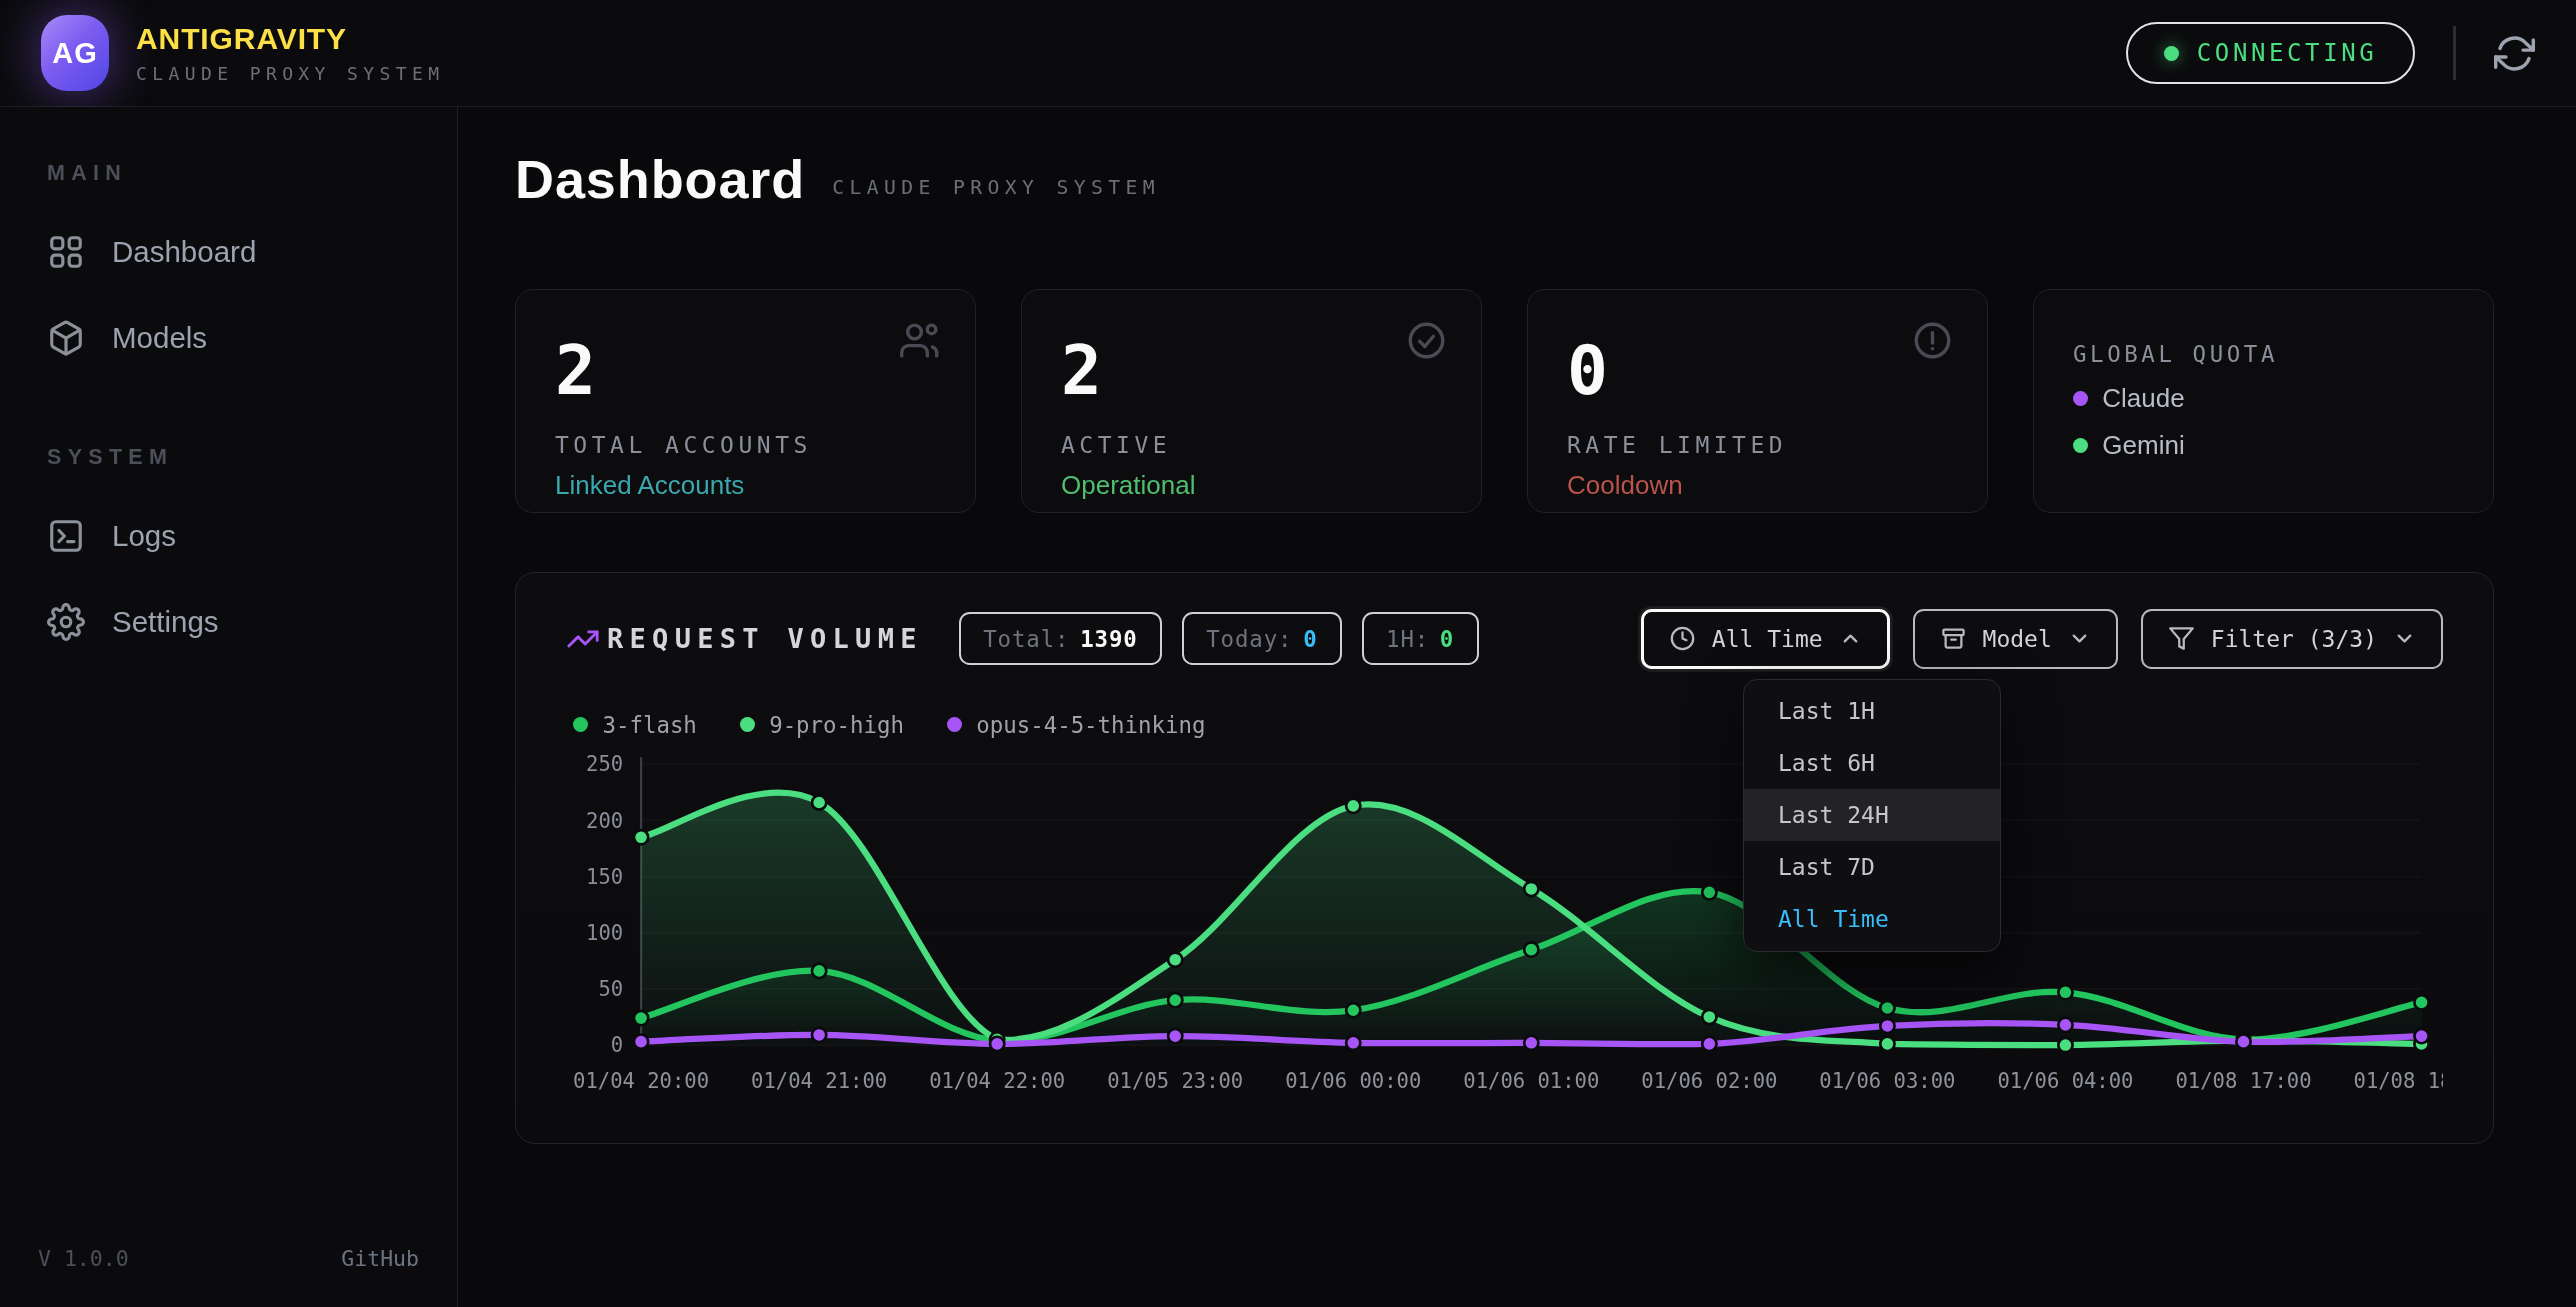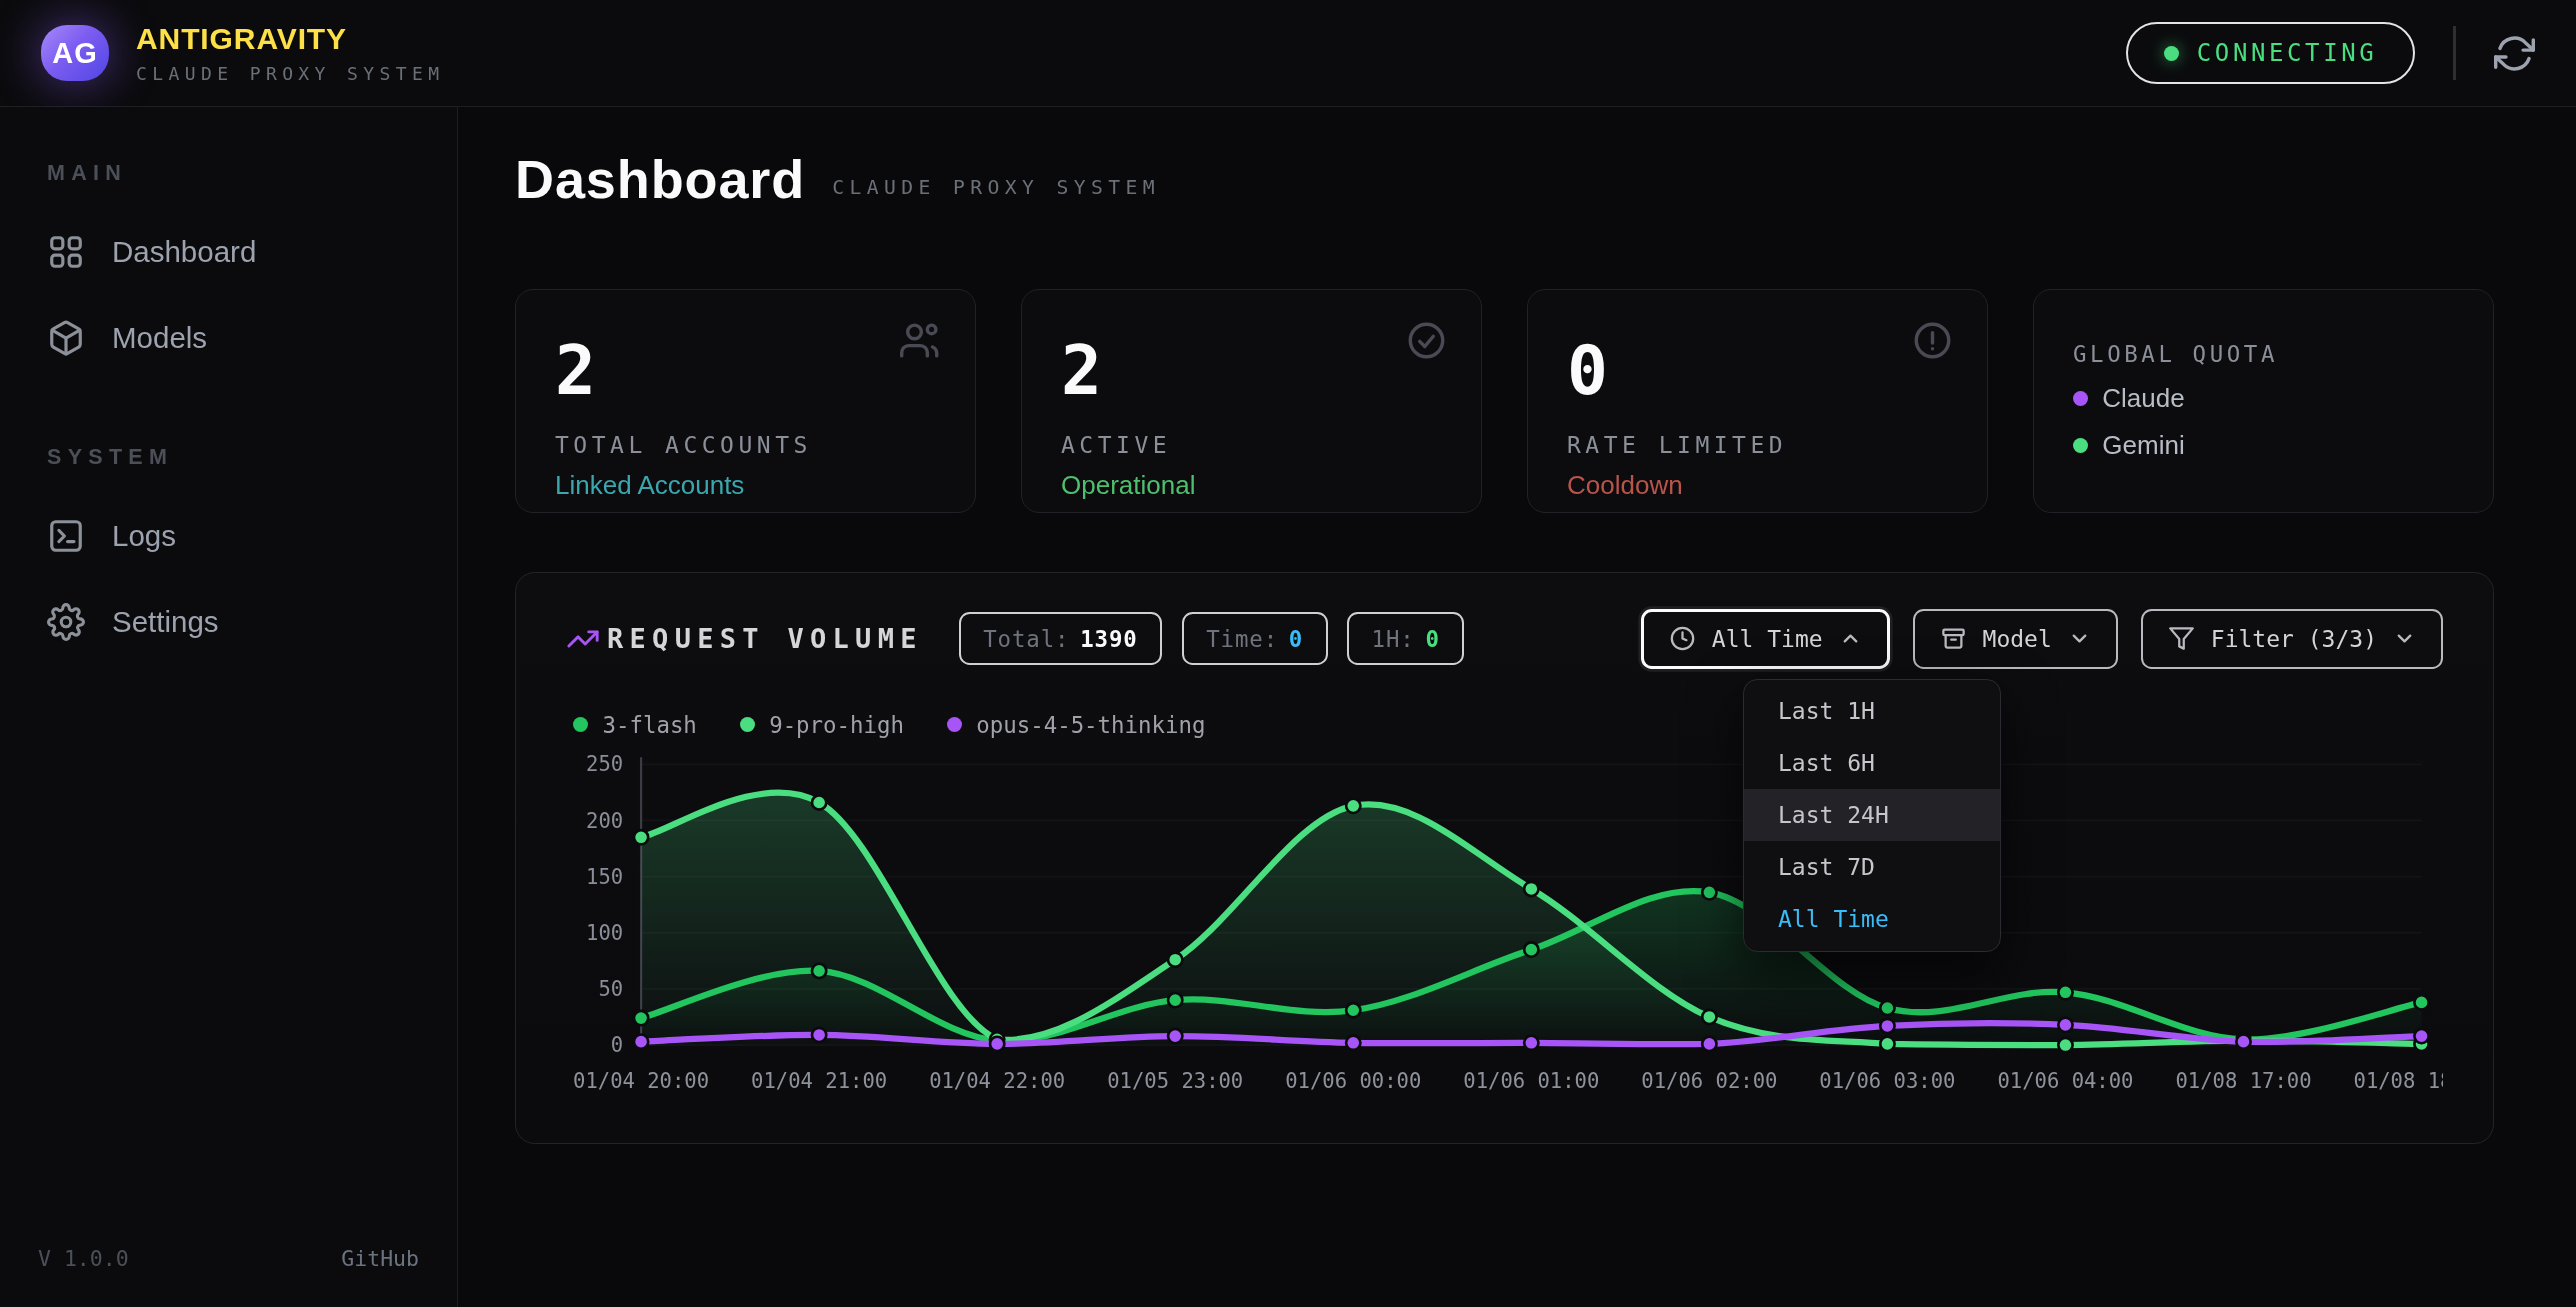--- a/index.html
+++ b/index.html
@@ -11,21 +11,21 @@
   .mono { font-family:"DejaVu Sans Mono", monospace; }
 
   .app { display:grid; grid-template-rows:107px 1200px; grid-template-columns:458px 1fr; height:100%; }
 
   
   .topbar {
     grid-column:1/3; display:flex; align-items:center; padding:0 41px;
     background:#0b0b0d; border-bottom:1.8px solid #1e1e22;
   }
   .logo {
-    width:68px; height:56px; border-radius:26px;
+    width:68px; height:76px; border-radius:26px;
     background:linear-gradient(135deg,#a78bfa 0%,#7c5cf0 45%,#4f46e5 100%);
     display:flex; align-items:center; justify-content:center;
     font-weight:bold; font-size:29px; color:#fff; letter-spacing:0.9px;
     box-shadow:0 0 41px 7.2px rgba(139,92,246,.35);
   }
   .app-title { margin-left:27px; }
   .app-name { font-size:30px; font-weight:bold; letter-spacing:0.9px; color:#fde047; }
   .app-sub { margin-top:7.2px; font-size:18px; color:#6b7078; letter-spacing:5.4px; }
   .topbar-right { margin-left:auto; display:flex; align-items:center; }
   .status-pill {
@@ -299,21 +299,21 @@
               </svg>
           </span>
           <span>REQUEST VOLUME</span>
         </div>
         <div class="stat-badges">
           <div class="sbadge mono">
             <span>Total:</span>
             <b style="color: rgb(250, 250, 250);">1390</b>
           </div>
           <div class="sbadge mono">
-            <span>Time:</span>
+            <span>Today:</span>
             <b style="color: rgb(56, 189, 248);">0</b>
           </div>
           <div class="sbadge mono">
             <span>1H:</span>
             <b style="color: rgb(74, 222, 128);">0</b>
           </div>
         </div>
         <div class="controls">
           <div class="ctrl-btn active mono">
             <span class="c-icon">

